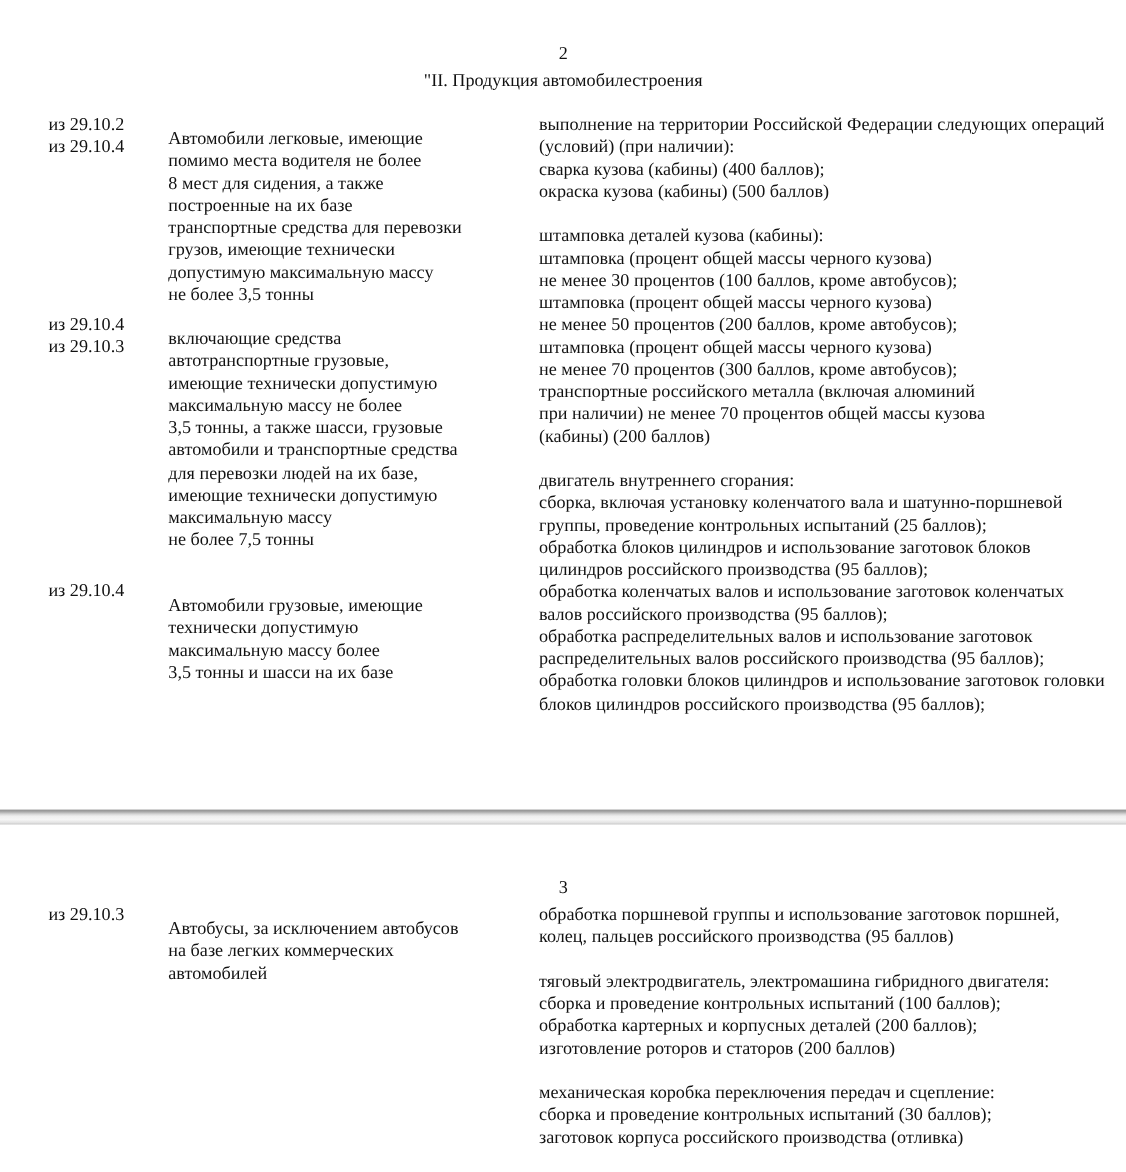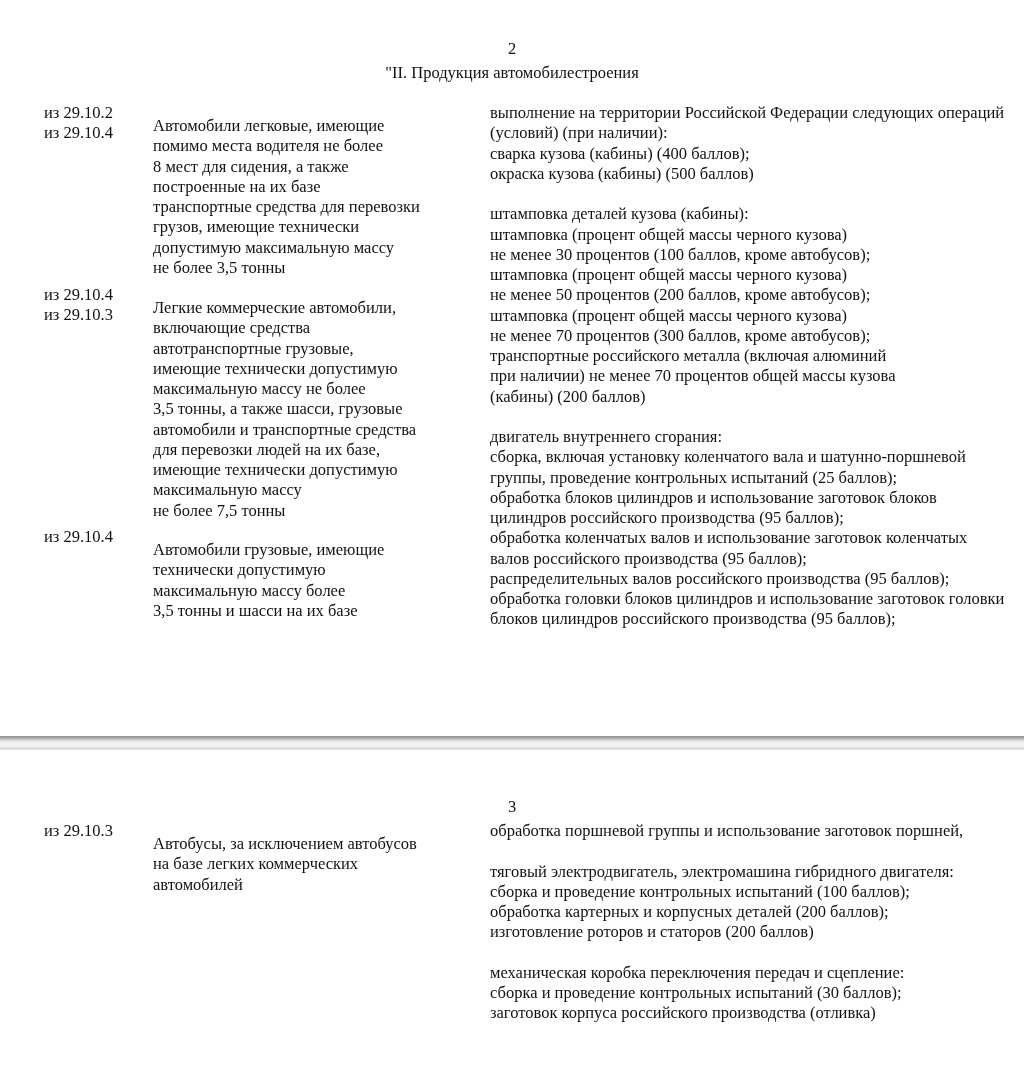--- a/index.html
+++ b/index.html
@@ -50,21 +50,20 @@
       <div class="line">не более 3,5 тонны</div>
     </div>
   </div>
 
   <div class="block" style="top:285px;">
     <div class="col-code">
       <div class="line">из 29.10.4</div>
       <div class="line">из 29.10.3</div>
     </div>
     <div class="col-name">
-      <div class="line">Легкие коммерческие автомобили,</div>
       <div class="line">включающие средства</div>
       <div class="line">автотранспортные грузовые,</div>
       <div class="line">имеющие технически допустимую</div>
       <div class="line">максимальную массу не более</div>
       <div class="line">3,5 тонны, а также шасси, грузовые</div>
       <div class="line">автомобили и транспортные средства</div>
       <div class="line">для перевозки людей на их базе,</div>
       <div class="line">имеющие технически допустимую</div>
       <div class="line">максимальную массу</div>
       <div class="line">не более 7,5 тонны</div>
@@ -101,20 +100,21 @@
       <div class="line">при наличии) не менее 70 процентов общей массы кузова</div>
       <div class="line">(кабины) (200 баллов)</div>
       <div class="blank"></div>
       <div class="line">двигатель внутреннего сгорания:</div>
       <div class="line">сборка, включая установку коленчатого вала и шатунно-поршневой</div>
       <div class="line">группы, проведение контрольных испытаний (25 баллов);</div>
       <div class="line">обработка блоков цилиндров и использование заготовок блоков</div>
       <div class="line">цилиндров российского производства (95 баллов);</div>
       <div class="line">обработка коленчатых валов и использование заготовок коленчатых</div>
       <div class="line">валов российского производства (95 баллов);</div>
+      <div class="line">обработка распределительных валов и использование заготовок</div>
       <div class="line">распределительных валов российского производства (95 баллов);</div>
       <div class="line">обработка головки блоков цилиндров и использование заготовок головки</div>
       <div class="line">блоков цилиндров российского производства (95 баллов);</div>
     </div>
   </div>
 </div>
 
 <div class="separator"></div>
 
 <div class="page" id="page3">
@@ -124,20 +124,21 @@
     <div class="col-code">
       <div class="line">из 29.10.3</div>
     </div>
     <div class="col-name">
       <div class="line">Автобусы, за исключением автобусов</div>
       <div class="line">на базе легких коммерческих</div>
       <div class="line">автомобилей</div>
     </div>
     <div class="col-cond">
       <div class="line">обработка поршневой группы и использование заготовок поршней,</div>
+      <div class="line">колец, пальцев российского производства (95 баллов)</div>
       <div class="blank"></div>
       <div class="line">тяговый электродвигатель, электромашина гибридного двигателя:</div>
       <div class="line">сборка и проведение контрольных испытаний (100 баллов);</div>
       <div class="line">обработка картерных и корпусных деталей (200 баллов);</div>
       <div class="line">изготовление роторов и статоров (200 баллов)</div>
       <div class="blank"></div>
       <div class="line">механическая коробка переключения передач и сцепление:</div>
       <div class="line">сборка и проведение контрольных испытаний (30 баллов);</div>
       <div class="line">заготовок корпуса российского производства (отливка)</div>
     </div>

